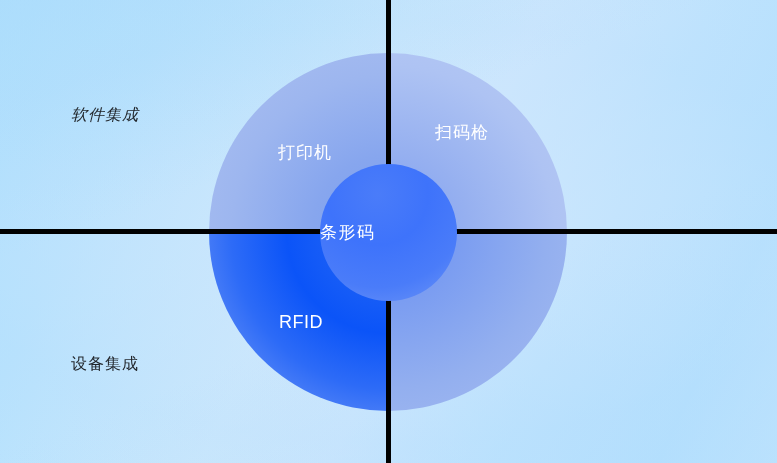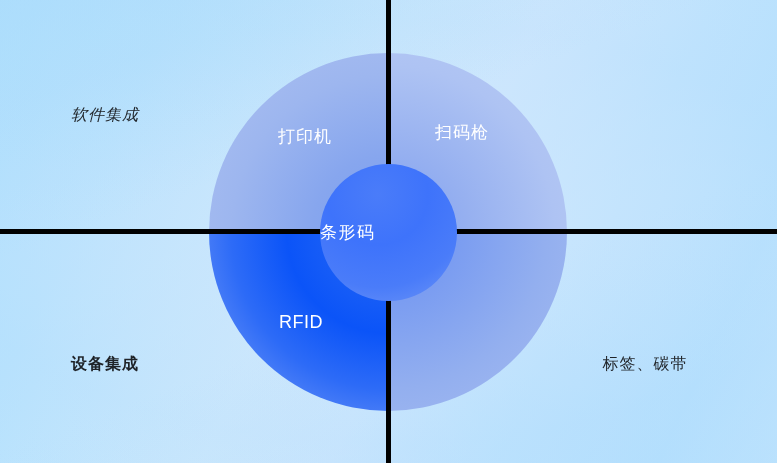--- a/index.html
+++ b/index.html
@@ -127,28 +127,28 @@
   }
   .outer-label {
     position: absolute;
     color: #1f2328;
     font-size: 16px;
     letter-spacing: 1px;
     white-space: nowrap;
     transform: translate(-50%, -50%);
   }
 
-  .lbl-printer  { left: 305px; top: 136px; }
+  .lbl-printer  { left: 305px; top: 152px; }
   .lbl-scanner  { left: 462px; top: 132px; }
   .lbl-rfid     { left: 301px; top: 322px; font-size: 18px; letter-spacing: 0.5px; }
   .lbl-rental   { left: 473px; top: 322px; }
 
   .lbl-software   { left: 105px; top: 115px; font-style: italic; }
   .lbl-automation { left: 666px; top: 115px; }
-  .lbl-device     { left: 105px; top: 364px; font-weight: bold; }
+  .lbl-device     { left: 105px; top: 364px; }
   .lbl-labels     { left: 645px; top: 364px; }
 </style>
 </head>
 <body>
 
 <div id="stage">
 
   <div class="bg"></div>
   <div class="bg-overlay-1"></div>
   <div class="bg-overlay-2"></div>
@@ -166,15 +166,14 @@
   <div class="inner-circle">
     <span class="center-label">条形码</span>
   </div>
 
   <span class="ring-label lbl-printer">打印机</span>
   <span class="ring-label lbl-scanner">扫码枪</span>
   <span class="ring-label lbl-rfid">RFID</span>
 
   <span class="outer-label lbl-software">软件集成</span>
   <span class="outer-label lbl-device">设备集成</span>
-  <span class="outer-label lbl-labels">标签、碳带</span>
 
 </div>
 
 </body></html>

